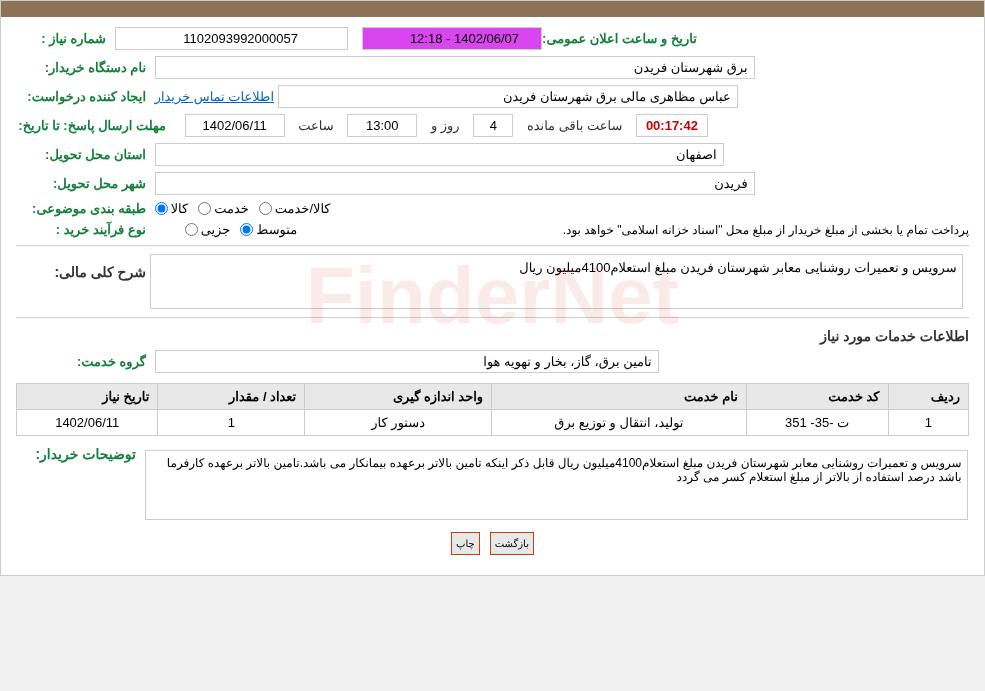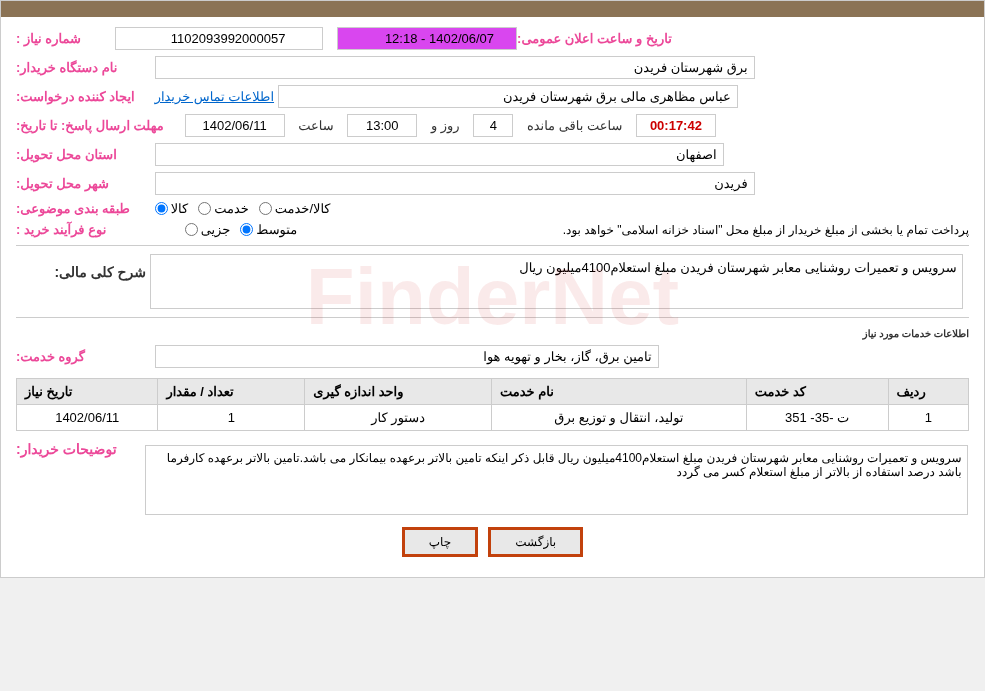--- a/index.html
+++ b/index.html
@@ -27,25 +27,25 @@
       padding: 10px 15px;
     }
     .info-row {
       display: flex;
       align-items: center;
       margin-bottom: 6px;
       justify-content: flex-end;
     }
     .label {
       font-weight: bold;
-      color: #ec4899;
+      color: #15803d;
       white-space: nowrap;
       margin-right: 5px;
       min-width: 130px;
-      text-align: left;
+      text-align: right;
     }
     .value-box {
       border: 1px solid #ccc;
       background: #fff;
       padding: 3px 6px;
       min-height: 22px;
       text-align: right;
     }
     .value-narrow {
       width: 160px;
@@ -88,21 +88,21 @@
     .radio-item {
       display: flex;
       align-items: center;
       gap: 3px;
     }
     .radio-item input[type="radio"] {
       margin: 0;
     }
     .section-title {
       font-weight: bold;
-      font-size: 10px;
+      font-size: 14px;
       color: #333;
       margin: 10px 0 6px 0;
       text-align: right;
     }
     .text-area-box {
       border: 1px solid #ccc;
       width: 100%;
       min-height: 55px;
       padding: 5px;
       text-align: right;
@@ -120,21 +120,21 @@
     }
     table {
       width: 100%;
       border-collapse: collapse;
       margin-top: 6px;
     }
     table th {
       background: #e8e8e8;
       border: 1px solid #ccc;
       padding: 5px 8px;
-      text-align: left;
+      text-align: right;
       font-weight: bold;
     }
     table td {
       border: 1px solid #ccc;
       padding: 5px 8px;
       text-align: center;
     }
     .description-box {
       border: 1px solid #ccc;
       min-height: 70px;
@@ -145,26 +145,26 @@
       font-size: 12px;
     }
     .buttons-row {
       display: flex;
       justify-content: center;
       gap: 10px;
       margin-top: 12px;
       margin-bottom: 10px;
     }
     .btn {
-      padding: 5px 24px;
-      border: 3px solid #c2410c;
+      padding: 5px 4px;
+      border: 1px solid #c2410c;
       background: #e8e8e8;
       cursor: pointer;
       font-family: Tahoma, Arial, sans-serif;
-      font-size: 12px;
+      font-size: 10px;
     }
     .desc-row {
       display: flex;
       align-items: flex-start;
       margin-bottom: 6px;
       justify-content: flex-end;
     }
     .watermark-area {
       position: relative;
     }
@@ -202,41 +202,41 @@
     <span></span>
   </div>
 
   <div class="content watermark-area">
     <div class="watermark">FinderNet</div>
 
     <div class="info-row">
       <span class="label">تاریخ و ساعت اعلان عمومی:</span>
       <div class="value-box date-box" style="width:180px;">1402/06/07 - 12:18</div>
       &nbsp;&nbsp;&nbsp;&nbsp;
-      <div class="value-box value-narrow" style="width:208px; text-align:center;padding-left:25px;">1102093992000057</div>
+      <div class="value-box value-narrow" style="width:233px; text-align:center;padding-left:25px;">1102093992000057</div>
       &nbsp;
       <span class="label" style="min-width:90px;">شماره نیاز :</span>
     </div>
 
     <div class="info-row">
       <div class="value-box" style="width:600px;">برق شهرستان فریدن</div>
       &nbsp;
       <span class="label">نام دستگاه خریدار:</span>
     </div>
 
     <div class="info-row">
       <div class="value-box" style="width:460px;">عباس مظاهری مالی برق شهرستان فریدن</div>
       &nbsp;
       <span class="link-text">اطلاعات تماس خریدار</span>
       &nbsp;
       <span class="label">ایجاد کننده درخواست:</span>
     </div>
 
     <div class="countdown-row">
-      <div class="countdown-box" style="width:80px; color:#cc0000; font-weight:bold;">00:17:42</div>
+      <div class="countdown-box" style="width:72px; color:#cc0000; font-weight:bold;">00:17:42</div>
       &nbsp;
       <span class="countdown-label">ساعت باقی مانده</span>
       &nbsp;
       <div class="countdown-box" style="width:40px;">4</div>
       &nbsp;
       <span class="countdown-label">روز و</span>
       &nbsp;
       <div class="countdown-box" style="width:70px;">13:00</div>
       &nbsp;
       <span class="countdown-label">ساعت</span>

